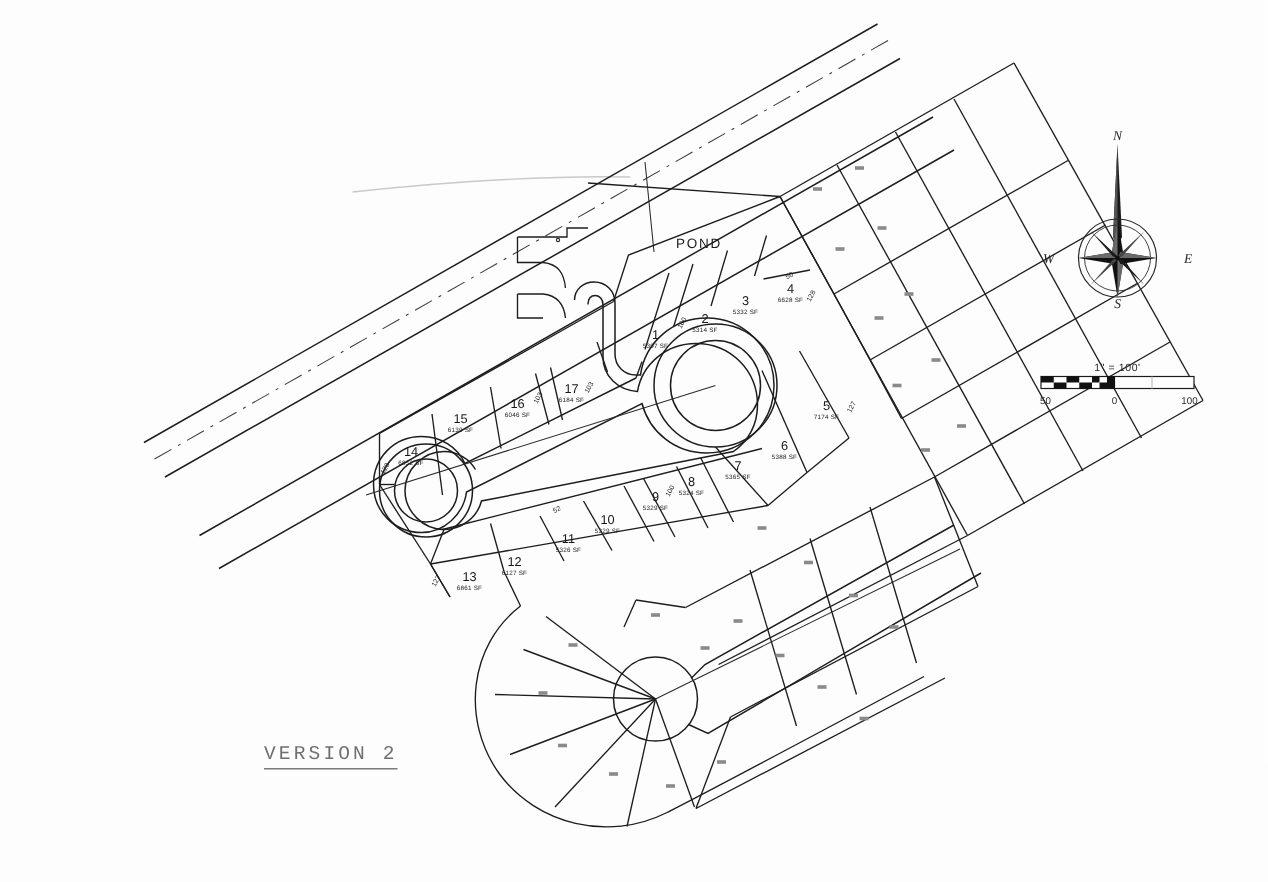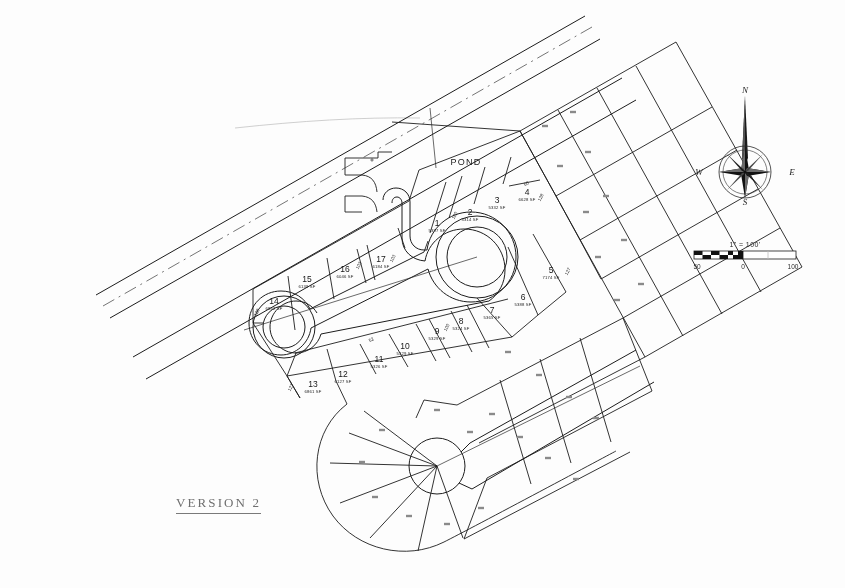--- a/index.html
+++ b/index.html
@@ -54,21 +54,21 @@
   .pond-txt {
     font-family: "Liberation Sans", sans-serif;
     font-size: 9px;
     fill: #1a1a1a;
     letter-spacing: 1.2px;
     text-anchor: middle;
   }
   .version-label {
     position: absolute;
     left: 176px; top: 495px;
-    font-family: Liberation Serif, serif;
+    font-family: Liberation Mono, monospace;
     font-size: 13px;
     letter-spacing: 2.1px;
     color: #6f6f6f;
     border-bottom: 1.4px solid #7a7a7a;
     padding-bottom: 2px;
     white-space: nowrap;
   }
   #compass {
     position: absolute;
     left: 689px; top: 84px;

